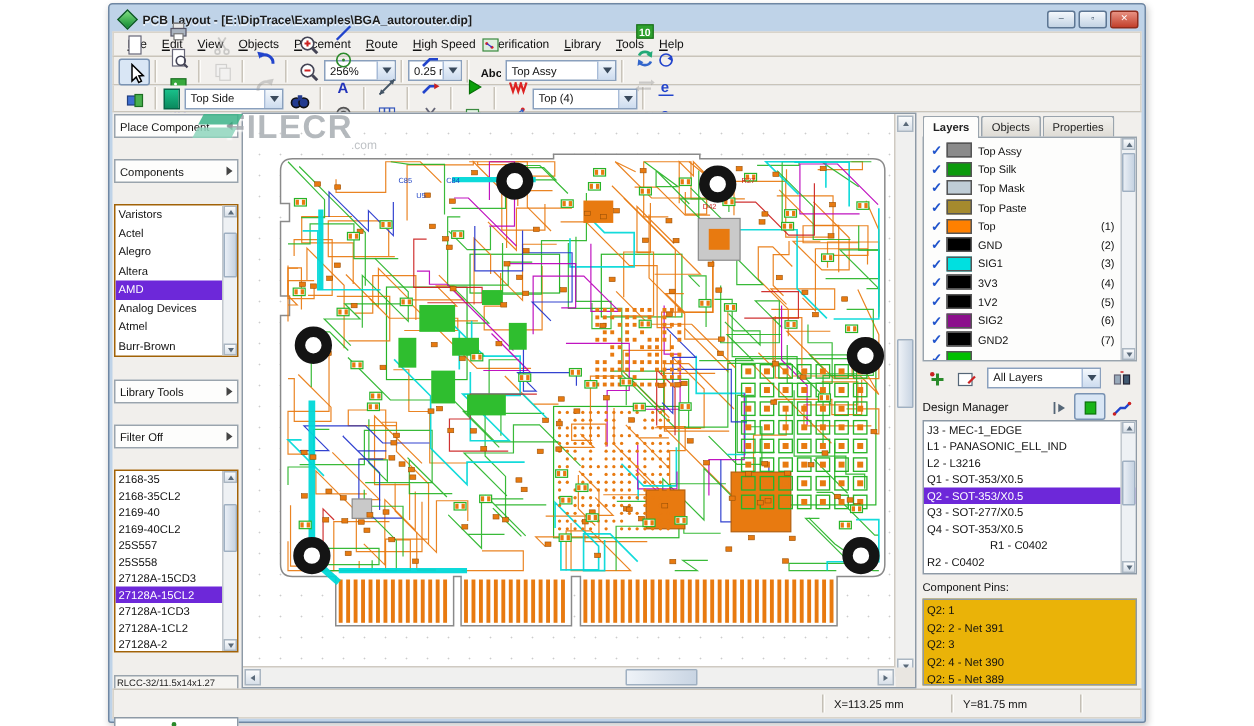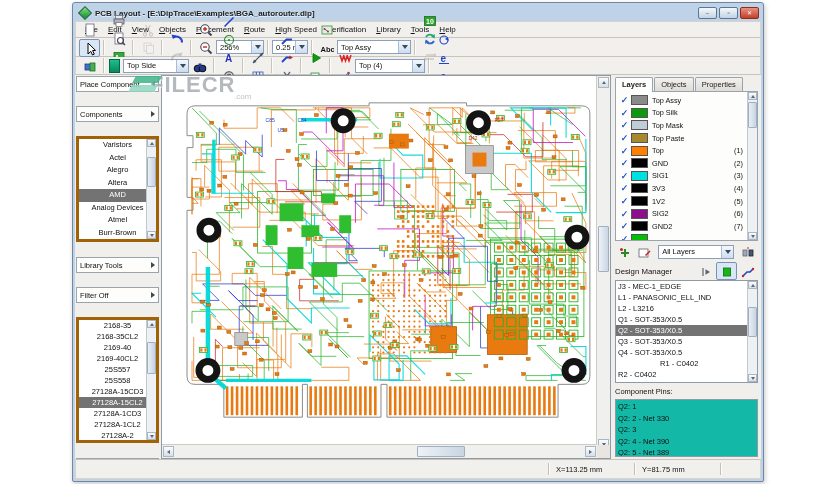--- a/index.html
+++ b/index.html
@@ -39,23 +39,23 @@
   .tri-d{width:0;height:0;border-left:3px solid transparent;border-right:3px solid transparent;border-top:4px solid #3a4a5c;}
   .tri-r{width:0;height:0;border-top:3px solid transparent;border-bottom:3px solid transparent;border-left:4px solid #444;}
   .tri-l{width:0;height:0;border-top:3px solid transparent;border-bottom:3px solid transparent;border-right:4px solid #444;}
   .swatch-side{width:9px;height:12px;background:linear-gradient(#19c08a,#0a8a5e);border:1px solid #066548;margin:0 3px 0 1px;}
   
   #content{flex:1 1 auto;display:flex;background:#f1efec;min-height:0;}
   
   #leftpanel{width:86px;flex:0 0 auto;display:flex;flex-direction:column;padding:1px 2px 1px 1px;box-sizing:border-box;gap:12px;}
   .panel-btn{height:14px;border:1px solid #9aa4ad;background:#fdfdfc;display:flex;align-items:center;
              justify-content:space-between;font-size:7.5px;padding:0 3px;margin-bottom:2px;flex:0 0 auto;color:#111;}
-  .listbox{position:relative;background:#fff;border:3px solid #a16207;overflow:hidden;margin-bottom:3px;text-align:center;}
+  .listbox{position:relative;background:#fff;border:1px solid #a16207;overflow:hidden;margin-bottom:3px;}
   .li{font-size:7.5px;color:#111;padding:1px 2px 0 2px;white-space:nowrap;overflow:hidden;}
-  .li.sel{background:#737373;color:#fff;}
+  .li.sel{background:#6d28d9;color:#fff;}
   #mfr-list{height:100px;flex:0 0 auto;}
   #part-list{height:120px;flex:0 0 auto;}
   #fp-label{height:11px;border:1px solid #9aa4ad;background:#f5f4f1;font-size:6.3px;color:#222;
             padding:1px 1px 0 1px;white-space:nowrap;overflow:hidden;margin-bottom:2px;flex:0 0 auto;}
   #fp-preview{flex:1 1 auto;background:#fff;border:1px solid #8e9aa6;position:relative;}
   
   .mini-sb{position:absolute;top:0;right:0;width:9px;height:100%;background:#eef1f4;border-left:1px solid #c2c8ce;}
   .mini-sb .up,.mini-sb .dn{position:absolute;left:0;width:9px;height:8px;background:linear-gradient(#fbfcfd,#d7dfe8);
        border:1px solid #aab6c2;box-sizing:border-box;display:flex;align-items:center;justify-content:center;}
   .mini-sb .up{top:0;} .mini-sb .dn{bottom:0;}
@@ -86,21 +86,21 @@
   .lcheck{color:#2255cc;font-size:9px;font-weight:bold;width:13px;text-align:center;flex:0 0 auto;line-height:10px;}
   .lswatch{width:15px;height:8px;border:1px solid #555;margin-right:4px;flex:0 0 auto;}
   .lname{font-size:7.3px;color:#111;flex:1 1 auto;white-space:nowrap;overflow:hidden;}
   .lnum{font-size:7.3px;color:#111;margin-right:14px;flex:0 0 auto;}
   #layers-foot{height:17px;flex:0 0 auto;display:flex;align-items:center;margin:2px 0;}
   #dm-header{height:18px;flex:0 0 auto;display:flex;align-items:center;}
   #dm-title{font-size:7.8px;color:#111;flex:1 1 auto;}
   .tgl{border:1px solid #7a93b3;background:#d9e6f5;border-radius:2px;}
   #comp-list{height:101px;flex:0 0 auto;position:relative;background:#fff;border:1px solid #8e9aa6;overflow:hidden;margin-bottom:2px;}
   #pins-label{font-size:7.5px;color:#111;height:12px;flex:0 0 auto;padding-top:2px;}
-  #pins-box{flex:1 1 auto;background:#14b8a6;border:1px solid #8e9aa6;overflow:hidden;padding:1px 0;}
+  #pins-box{flex:1 1 auto;background:#eab308;border:1px solid #8e9aa6;overflow:hidden;padding:1px 0;}
   
   #statusbar{height:18px;background:#f2f0ed;border:1px solid #d9d4ca;border-top-color:#c9c4ba;
              display:flex;align-items:center;flex:0 0 auto;font-size:7.5px;color:#111;}
   .status-sep{width:0;height:12px;border-left:1px solid #c4bfb5;border-right:1px solid #fdfcfa;}
   .status-cell{padding:0 6px;white-space:nowrap;}
   
   #watermark{position:absolute;left:136px;top:72px;z-index:5;pointer-events:none;opacity:.85;}
   #wm-logo{position:absolute;left:-2px;top:4px;}
   .wm-bar{position:absolute;width:26px;height:7px;transform:skewX(-28deg);}
   #wm-text{font-size:22px;font-weight:bold;color:#a8adb2;letter-spacing:1px;margin-left:14px;
@@ -1742,38 +1742,38 @@
                 <circle cx="12" cy="4" r="1.2" fill="#c22" stroke="none" stroke-width="1.1"></circle>
               </svg>
             </span>
         </div>
         <div id="comp-list">
             <div class="li" style="height: 11px; box-sizing: border-box;">J3 - MEC-1_EDGE</div>
             <div class="li" style="height: 11px; box-sizing: border-box;">L1 - PANASONIC_ELL_IND</div>
             <div class="li" style="height: 11px; box-sizing: border-box;">L2 - L3216</div>
             <div class="li" style="height: 11px; box-sizing: border-box;">Q1 - SOT-353/X0.5</div>
             <div class="li sel" style="height: 11px; box-sizing: border-box;">Q2 - SOT-353/X0.5</div>
-            <div class="li" style="height: 11px; box-sizing: border-box;">Q3 - SOT-353/X0.5</div>
+            <div class="li" style="height: 11px; box-sizing: border-box;">Q3 - SOT-277/X0.5</div>
             <div class="li" style="height: 11px; box-sizing: border-box;">Q4 - SOT-353/X0.5</div>
             <div class="li" style="height: 11px; box-sizing: border-box; padding-left: 44px;">R1 - C0402</div>
             <div class="li" style="height: 11px; box-sizing: border-box;">R2 - C0402</div>
             <div class="mini-sb">
               <div class="up">
                 <span class="tri-u6"></span>
               </div>
               <div class="thumb" style="top:26px;height:30px"></div>
               <div class="dn">
                 <span class="tri-d6"></span>
               </div>
             </div>
           </div>
         <div id="pins-label">Component Pins:</div>
         <div id="pins-box">
             <div class="li" style="height: 10.5px;">Q2: 1</div>
-            <div class="li" style="height: 10.5px;">Q2: 2 - Net 330</div>
+            <div class="li" style="height: 10.5px;">Q2: 2 - Net 391</div>
             <div class="li" style="height: 10.5px;">Q2: 3</div>
             <div class="li" style="height: 10.5px;">Q2: 4 - Net 390</div>
             <div class="li" style="height: 10.5px;">Q2: 5 - Net 389</div>
           </div>
       </div>
     </div>
 
     <div id="statusbar">
       <span style="flex:1 1 auto"></span>
       <span class="status-sep"></span>

